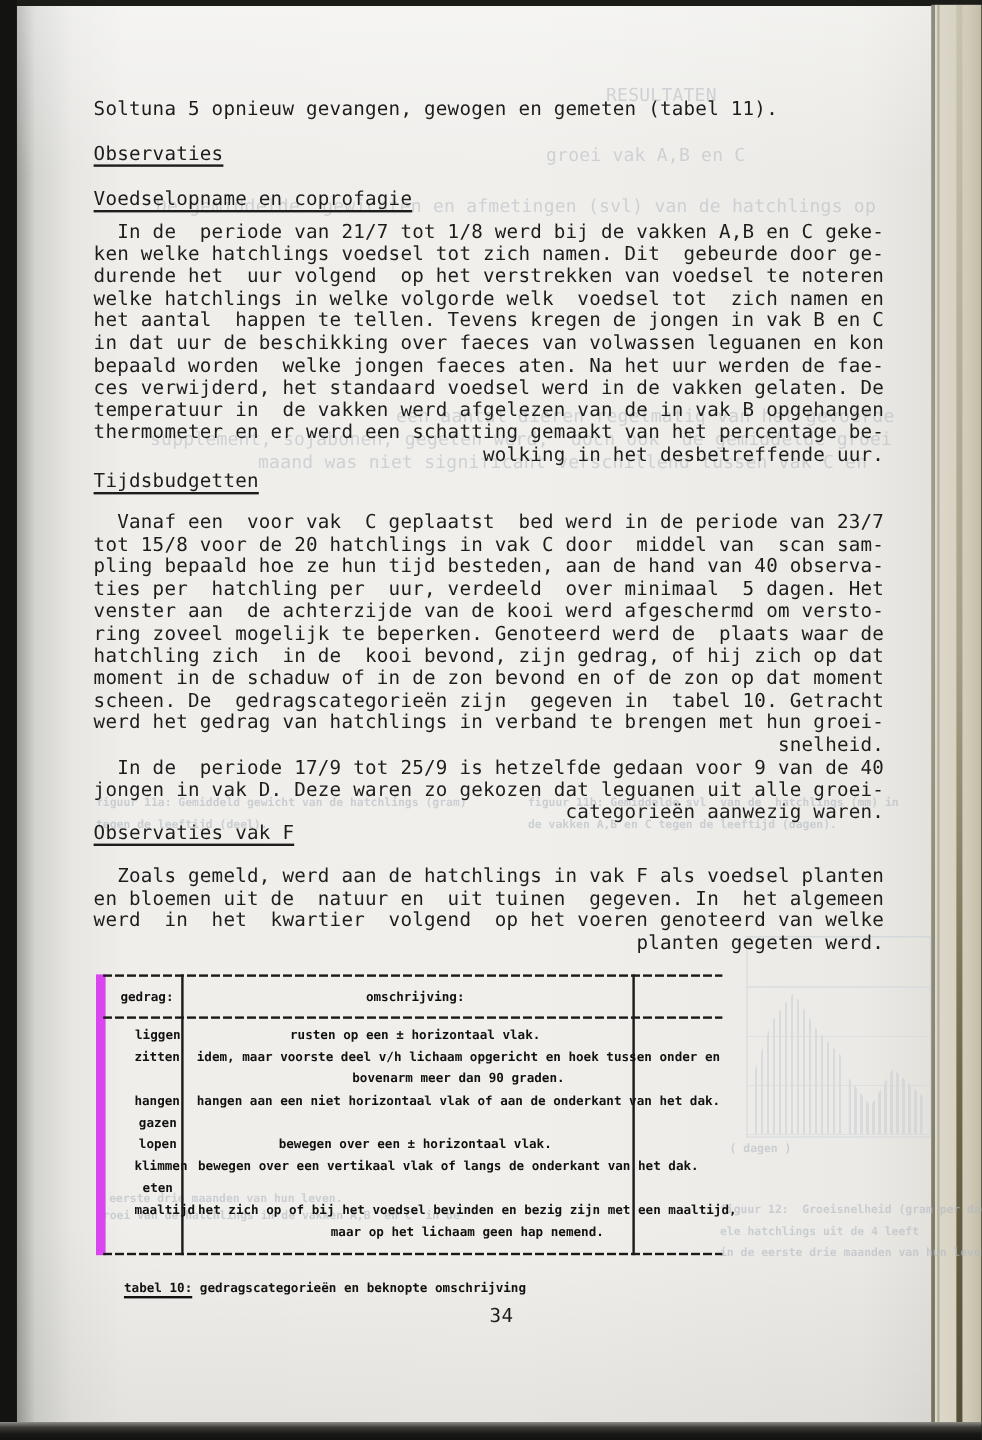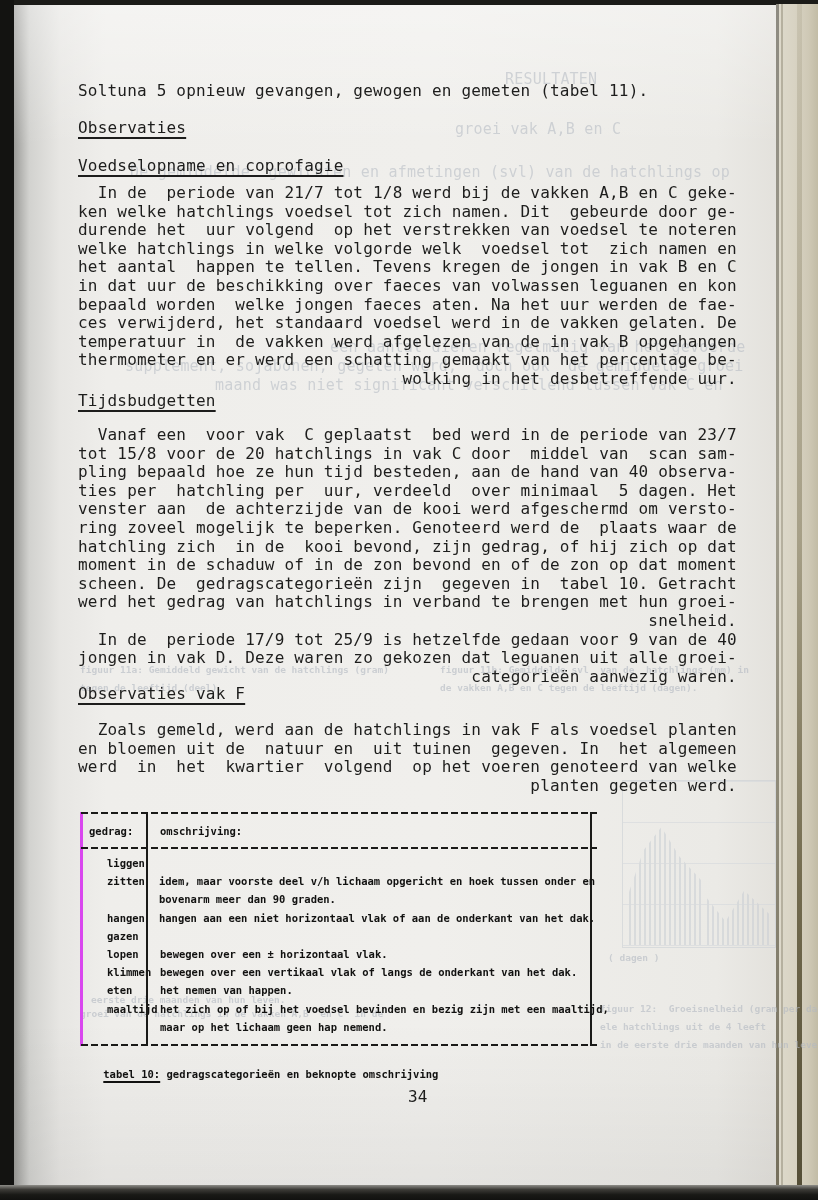--- a/index.html
+++ b/index.html
@@ -26,22 +26,22 @@
   
   .typ{position:absolute;font-family:"DejaVu Sans Mono",monospace;font-size:16px;
     line-height:18.6px;letter-spacing:.2px;color:var(--ink,#1d1d1c);white-space:pre;text-align:right;}
   .head{text-decoration:underline;text-underline-offset:4px;text-decoration-thickness:1.5px;}
 
   
   .mat{font-family:"DejaVu Sans Mono",monospace;font-weight:bold;font-size:10.5px;
     color:var(--tableink,#111110);white-space:pre;letter-spacing:0;}
 
   
-  .tbl{position:absolute;left:80px;top:812px;width:512px;box-sizing:border-box;
-    border-left:3px solid #d946ef;border-right:2px solid #1a1a18;}
+  .tbl{position:absolute;left:80px;top:812px;width:449px;box-sizing:border-box;
+    border-left:8px solid #d946ef;border-right:2px solid #1a1a18;text-align:center;}
   .dash{height:2px;background:repeating-linear-gradient(90deg,#1a1a18 0 7px,transparent 7px 10px);}
   .dash.outer{position:relative;left:-2px;width:516px;}
   .tbl .vsep{position:absolute;left:63px;top:0;bottom:0;width:2px;background:#1a1a18;}
   .tbl-head{display:flex;padding:11px 0 10px 0;}
   .tbl-rows{padding:5px 0 8px 0;}
   .trow{display:flex;}
   .tcell-term{width:63px;box-sizing:border-box;padding-left:24px;line-height:18.2px;}
   .tcell-desc{flex:1;box-sizing:border-box;padding-left:14px;line-height:18.2px;}
   .th-term{width:63px;box-sizing:border-box;padding-left:6px;}
   .th-desc{flex:1;box-sizing:border-box;padding-left:14px;}
@@ -145,20 +145,21 @@
     <div class="vsep"></div>
     <div class="dash outer"></div>
     <div class="tbl-head">
       <div class="mat th-term">gedrag:</div>
       <div class="mat th-desc">omschrijving:</div>
     </div>
     <div class="dash outer"></div>
     <div class="tbl-rows">
       <div class="trow">
         <div class="mat tcell-term">liggen</div>
+        <div class="mat tcell-desc">rusten op een ± horizontaal vlak.</div>
       </div>
       <div class="trow">
         <div class="mat tcell-term">zitten</div>
         <div class="mat tcell-desc">idem, maar voorste deel v/h lichaam opgericht en hoek tussen onder en
 bovenarm meer dan 90 graden.</div>
       </div>
       <div class="trow">
         <div class="mat tcell-term">hangen</div>
         <div class="mat tcell-desc">hangen aan een niet horizontaal vlak of aan de onderkant van het dak.</div>
       </div>
@@ -168,21 +169,20 @@
       <div class="trow">
         <div class="mat tcell-term">lopen</div>
         <div class="mat tcell-desc">bewegen over een ± horizontaal vlak.</div>
       </div>
       <div class="trow">
         <div class="mat tcell-term">klimmen</div>
         <div class="mat tcell-desc">bewegen over een vertikaal vlak of langs de onderkant van het dak.</div>
       </div>
       <div class="trow">
         <div class="mat tcell-term">eten</div>
-        <div class="mat tcell-desc">het nemen van happen.</div>
       </div>
       <div class="trow">
         <div class="mat tcell-term">maaltijd</div>
         <div class="mat tcell-desc">het zich op of bij het voedsel bevinden en bezig zijn met een maaltijd,
 maar op het lichaam geen hap nemend.</div>
       </div>
     </div>
     <div class="dash outer"></div>
   </div>
 

